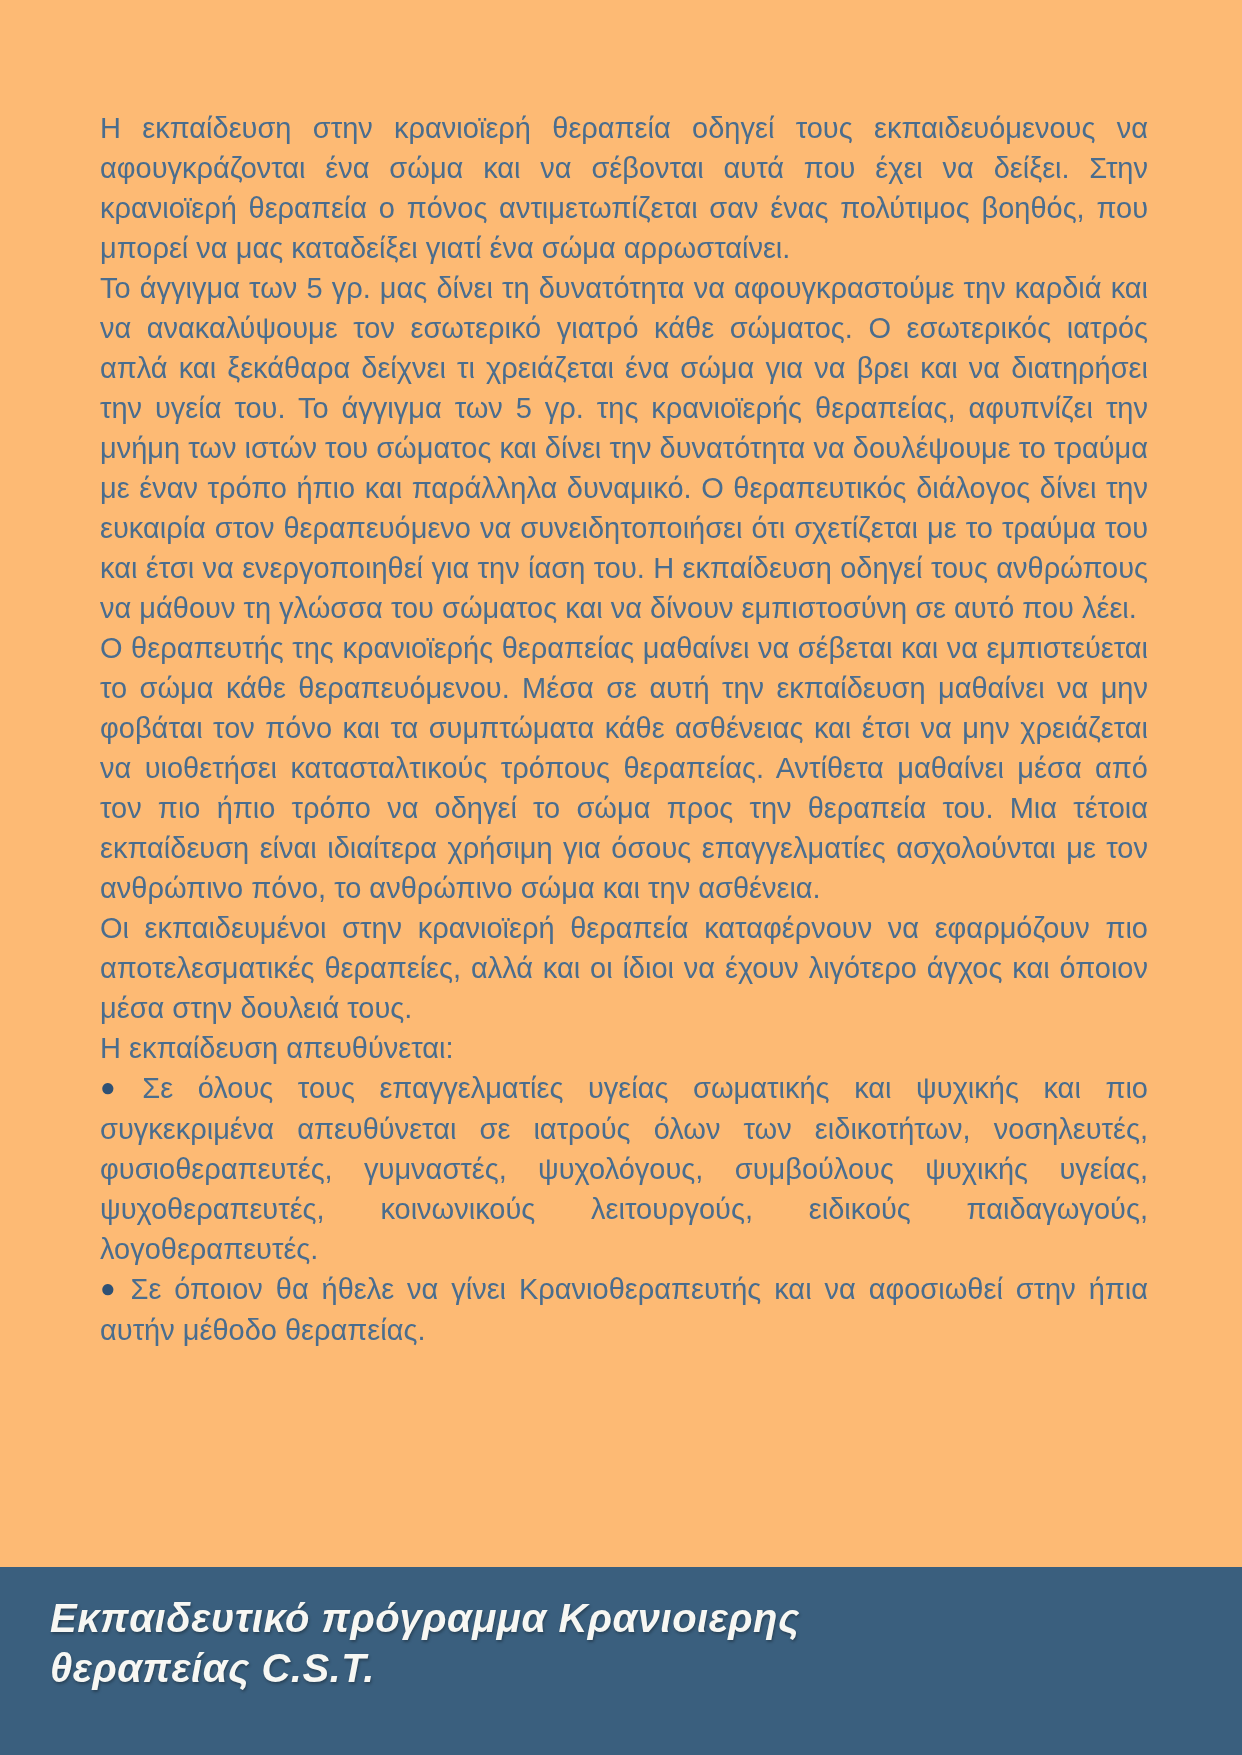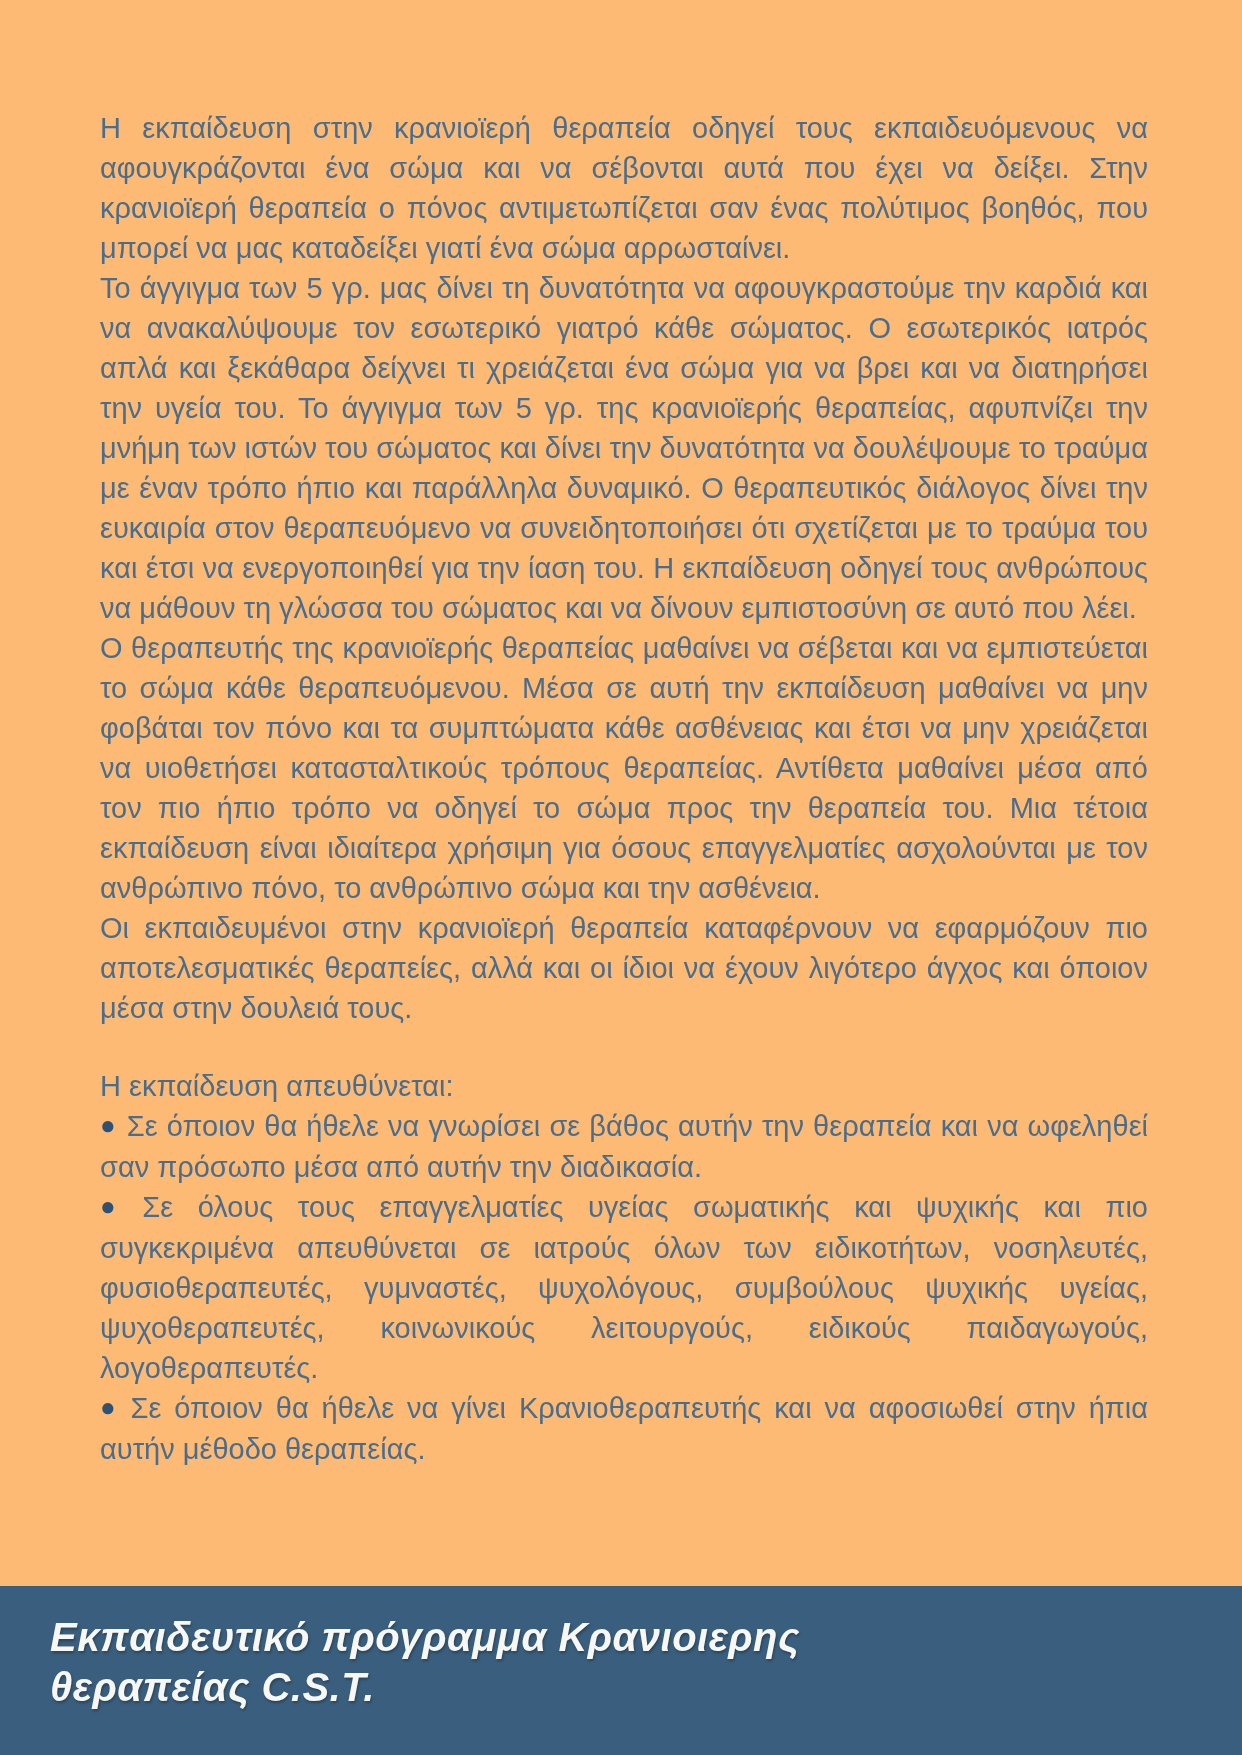--- a/index.html
+++ b/index.html
@@ -22,35 +22,34 @@
     right: 94px;
     color: #4a6d8e;
     font-size: 29px;
     line-height: 40px;
     text-align: justify;
   }
   .content p {
     margin: 0;
   }
   .content p.spacer-above {
-    margin-top: 38px;
   }
   .bullet-item .dot {
     color: #2f5174;
     font-size: 26px;
     margin-right: 10px;
     position: relative;
     top: -2px;
   }
   .footer-band {
     position: absolute;
     left: 0;
     right: 0;
     bottom: 0;
-    height: 169px;
+    height: 188px;
     background: #3a5f7e;
     box-sizing: border-box;
     padding: 26px 40px 0 50px;
   }
   .footer-band .footer-line {
     color: #f7f7f3;
     font-size: 40px;
     line-height: 50px;
     font-weight: bold;
     font-style: italic;
@@ -64,21 +63,20 @@
 <div class="page">
 
   <div class="content">
     <p>Η εκπαίδευση στην κρανιοϊερή θεραπεία οδηγεί τους εκπαιδευόμενους να αφουγκράζονται ένα σώμα και να σέβονται αυτά που έχει να δείξει. Στην κρανιοϊερή θεραπεία ο πόνος αντιμετωπίζεται σαν ένας πολύτιμος βοηθός, που μπορεί να μας καταδείξει γιατί ένα σώμα αρρωσταίνει.</p>
     <p>Το άγγιγμα των 5 γρ. μας δίνει τη δυνατότητα να αφουγκραστούμε την καρδιά και να ανακαλύψουμε τον εσωτερικό γιατρό κάθε σώματος. Ο εσωτερικός ιατρός απλά και ξεκάθαρα δείχνει τι χρειάζεται ένα σώμα για να βρει και να διατηρήσει την υγεία του. Το άγγιγμα των 5 γρ. της κρανιοϊερής θεραπείας, αφυπνίζει την μνήμη των ιστών του σώματος και δίνει την δυνατότητα να δουλέψουμε το τραύμα με έναν τρόπο ήπιο και παράλληλα δυναμικό. Ο θεραπευτικός διάλογος δίνει την ευκαιρία στον θεραπευόμενο να συνειδητοποιήσει ότι σχετίζεται με το τραύμα του και έτσι να ενεργοποιηθεί για την ίαση του. Η εκπαίδευση οδηγεί τους ανθρώπους να μάθουν τη γλώσσα του σώματος και να δίνουν εμπιστοσύνη σε αυτό που λέει.</p>
     <p>Ο θεραπευτής της κρανιοϊερής θεραπείας μαθαίνει να σέβεται και να εμπιστεύεται το σώμα κάθε θεραπευόμενου. Μέσα σε αυτή την εκπαίδευση μαθαίνει να μην φοβάται τον πόνο και τα συμπτώματα κάθε ασθένειας και έτσι να μην χρειάζεται να υιοθετήσει κατασταλτικούς τρόπους θεραπείας. Αντίθετα μαθαίνει μέσα από τον πιο ήπιο τρόπο να οδηγεί το σώμα προς την θεραπεία του. Μια τέτοια εκπαίδευση είναι ιδιαίτερα χρήσιμη για όσους επαγγελματίες ασχολούνται με τον ανθρώπινο πόνο, το ανθρώπινο σώμα και την ασθένεια.</p>
     <p>Οι εκπαιδευμένοι στην κρανιοϊερή θεραπεία καταφέρνουν να εφαρμόζουν πιο αποτελεσματικές θεραπείες, αλλά και οι ίδιοι να έχουν λιγότερο άγχος και όποιον μέσα στην δουλειά τους.</p>
 
     <p class="spacer-above">Η εκπαίδευση απευθύνεται:</p>
 
-    <p class="bullet-item"><span class="dot">●</span><span>Σε όποιον θα ήθελε να γνωρίσει σε βάθος αυτήν την θεραπεία και να ωφεληθεί σαν πρόσωπο μέσα από αυτήν την διαδικασία.</span></p>
 
     <p class="bullet-item"><span class="dot">●</span><span>Σε όλους τους επαγγελματίες υγείας σωματικής και ψυχικής και πιο συγκεκριμένα απευθύνεται σε ιατρούς όλων των ειδικοτήτων, νοσηλευτές, φυσιοθεραπευτές, γυμναστές, ψυχολόγους, συμβούλους ψυχικής υγείας, ψυχοθεραπευτές, κοινωνικούς λειτουργούς, ειδικούς παιδαγωγούς, λογοθεραπευτές.</span></p>
 
     <p class="bullet-item"><span class="dot">●</span><span>Σε όποιον θα ήθελε να γίνει Κρανιοθεραπευτής και να αφοσιωθεί στην ήπια αυτήν μέθοδο θεραπείας.</span></p>
   </div>
 
   <div class="footer-band">
     <div class="footer-line">Εκπαιδευτικό πρόγραμμα Κρανιοιερης</div>
     <div class="footer-line">θεραπείας C.S.T.</div>
   </div>

